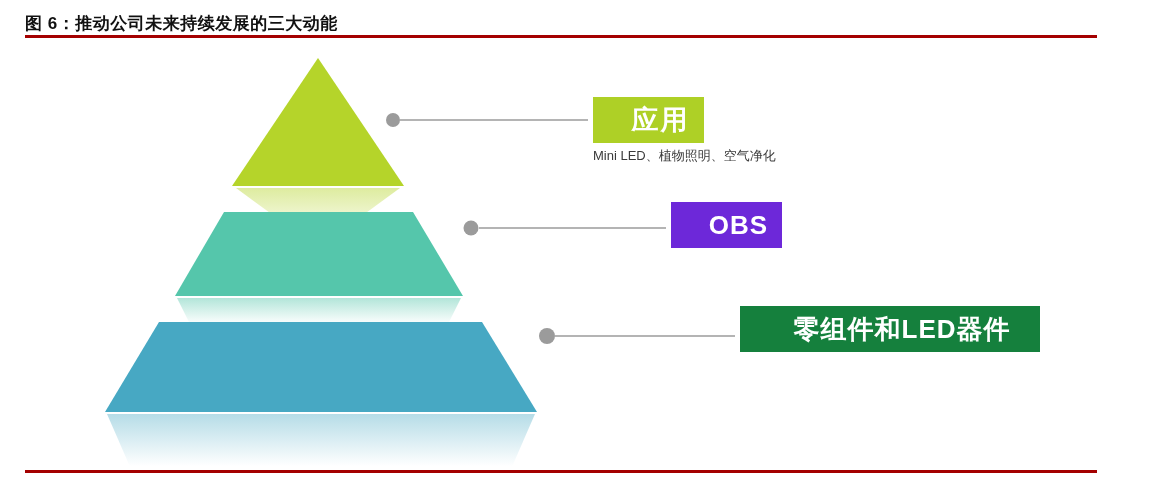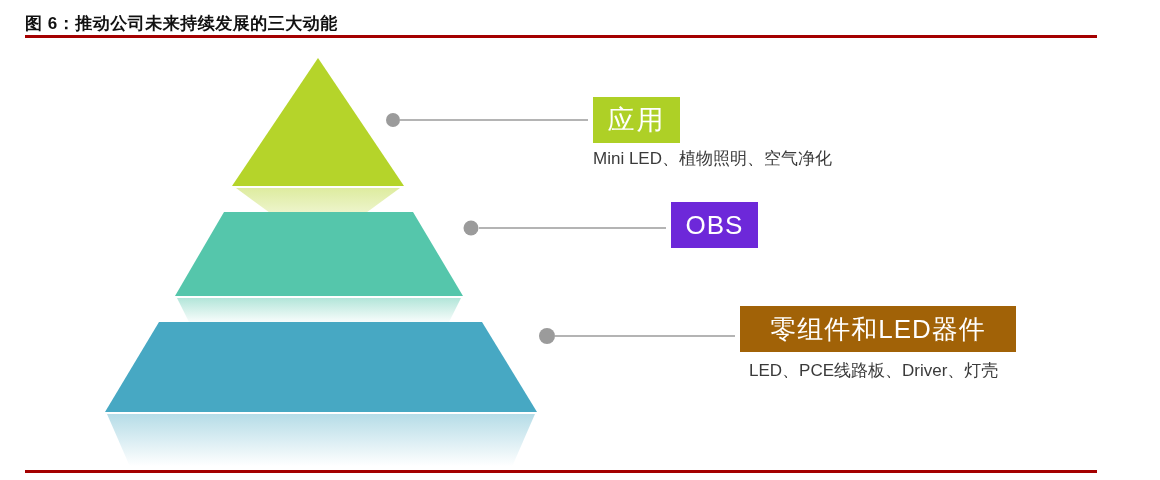--- a/index.html
+++ b/index.html
@@ -12,28 +12,28 @@
     letter-spacing:0.5px;white-space:nowrap;
   }
   .rule{position:absolute;height:3px;}
   .rule.top{left:25px;top:35px;width:1072px;}
   .rule.bottom{left:25px;top:470px;width:1072px;}
 
   .pyramid-svg{position:absolute;left:0;top:0;width:1160px;height:480px;}
 
   .badge{
     position:absolute;display:flex;align-items:center;justify-content:center;
-    color:#ffffff;font-weight:normal;white-space:nowrap;
+    color:#ffffff;font-weight:bold;white-space:nowrap;padding-left:24px;
   }
   .badge-1{left:593px;top:97px;width:87px;height:46px;font-size:27px;letter-spacing:2px;}
   .badge-2{left:671px;top:202px;width:87px;height:46px;font-size:26px;letter-spacing:1px;}
   .badge-3{left:740px;top:306px;width:276px;height:46px;font-size:26px;letter-spacing:1px;}
 
   .detail{
-    position:absolute;font-size:17px;color:#3a3a3a;white-space:nowrap;
+    position:absolute;font-size:13px;color:#3a3a3a;white-space:nowrap;
   }
   .detail-1{left:593px;top:147px;}
   .detail-2{left:678px;top:252px;}
   .detail-3{left:749px;top:359px;}
 </style>
 </head>
 <body>
 
 <div class="page">
 
@@ -74,16 +74,15 @@
 
     <line x1="555" y1="336" x2="735" y2="336" stroke-width="1.5" stroke="#9b9b9b"></line>
     <circle cx="547" cy="336" r="8" fill="#9b9b9b"></circle>
   </svg>
 
   <div class="badge badge-1" style="background: rgb(174, 208, 38);">应用</div>
   <div class="detail detail-1">Mini LED、植物照明、空气净化</div>
 
   <div class="badge badge-2" style="background: #6d28d9;">OBS</div>
 
-  <div class="badge badge-3" style="background: #a16207;">零组件和LED器件</div>
-  <div class="detail detail-3">LED、PCE线路板、Driver、灯壳</div>
+  <div class="badge badge-3" style="background: #15803d;">零组件和LED器件</div>
 
 </div>
 
 </body></html>

